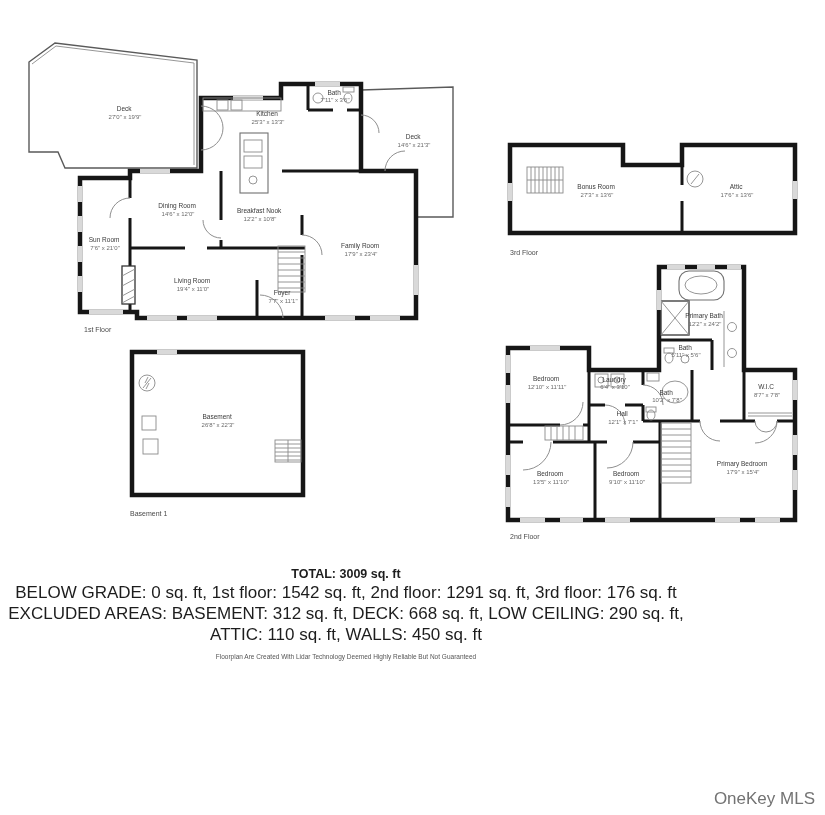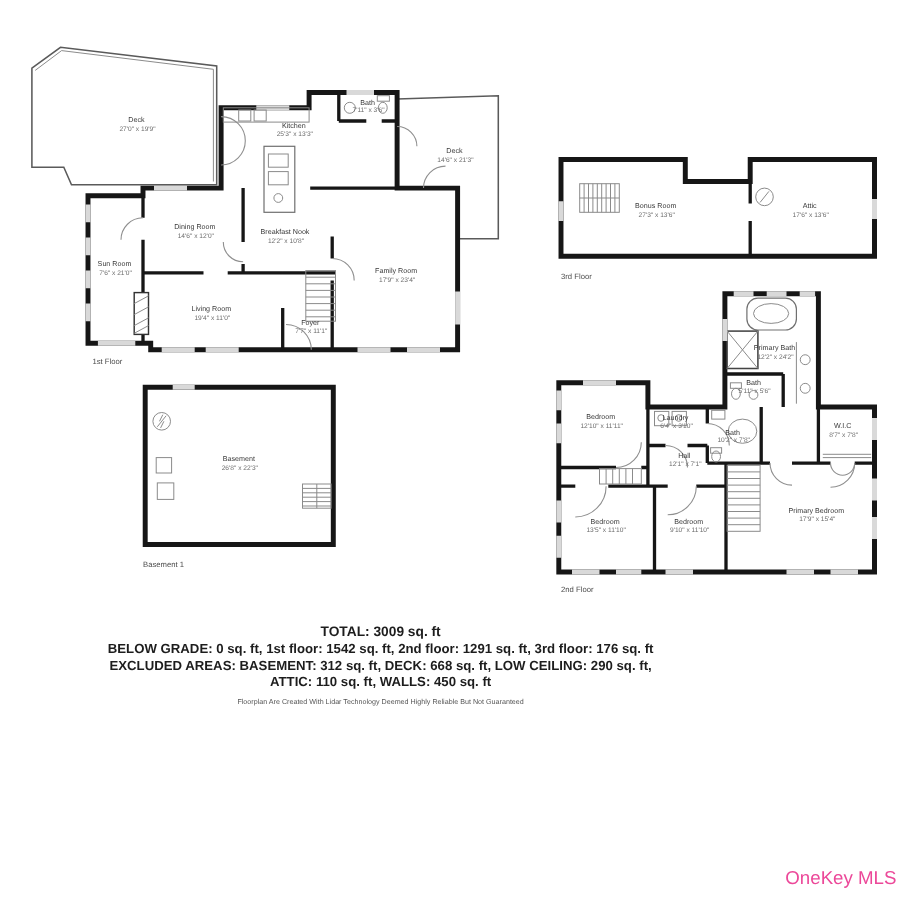--- a/index.html
+++ b/index.html
@@ -12,23 +12,23 @@
   .fix{fill:#ffffff;stroke:#707070;stroke-width:1.1;}
   .fixl{fill:none;stroke:#8a8a8a;stroke-width:0.9;}
   .win{fill:none;stroke:#d9d9d9;stroke-width:4.5;stroke-linecap:butt;}
   .arc{fill:none;stroke:#8f8f8f;stroke-width:1;}
   .floorfill{fill:#ffffff;stroke:none;}
   text.room{font-family:"Liberation Sans",sans-serif;font-size:6.5px;fill:#3a3a3a;text-anchor:middle;}
   text.room tspan.dims{font-size:6px;fill:#6b6b6b;}
   .floor-label{position:absolute;font-size:7px;color:#4a4a4a;}
   .summary{position:absolute;left:0;top:567px;width:692px;text-align:center;color:#1d1d1d;}
   .summary .total{font-size:12.5px;font-weight:bold;margin:0 0 2px 0;}
-  .summary .line{font-size:12px;margin:0 0 1px 0;font-weight:bold;}
+  .summary .line{font-size:17px;margin:0 0 1px 0;}
   .summary .disclaimer{font-size:6.5px;color:#555;margin-top:8px;}
-  .watermark{position:absolute;right:10px;bottom:6px;font-size:17px;color:#ec4899;}
+  .watermark{position:absolute;right:10px;bottom:6px;font-size:17px;color:#737373;}
 </style>
 </head>
 <body>
 
 <div id="canvas">
 
   <svg style="left:25px;top:40px;" width="440" height="305" viewBox="0 0 440 305">
 
     <g>
       <path class="thin" style="fill:#fff" d="M4,22 L30,3 L172,20 L172,128 L40,128 L33,112 L4,112 Z"></path>

